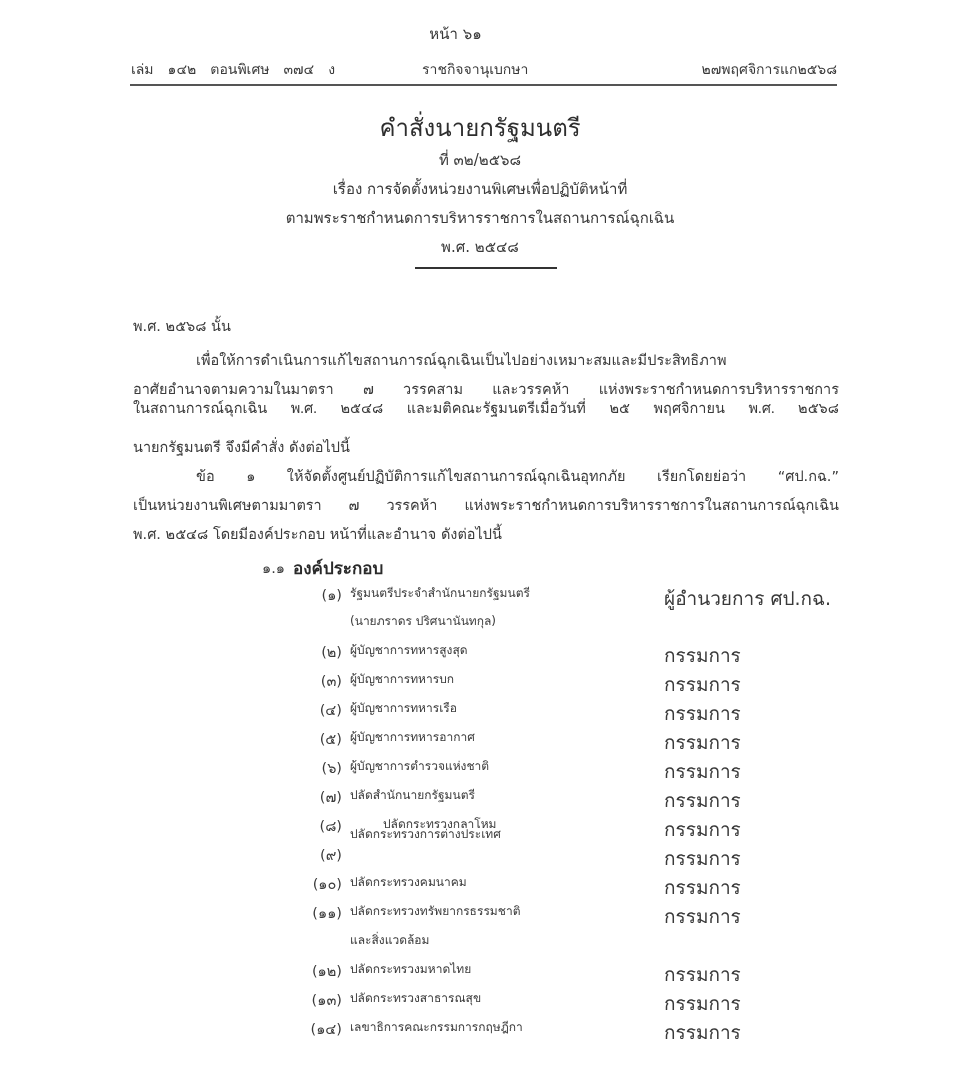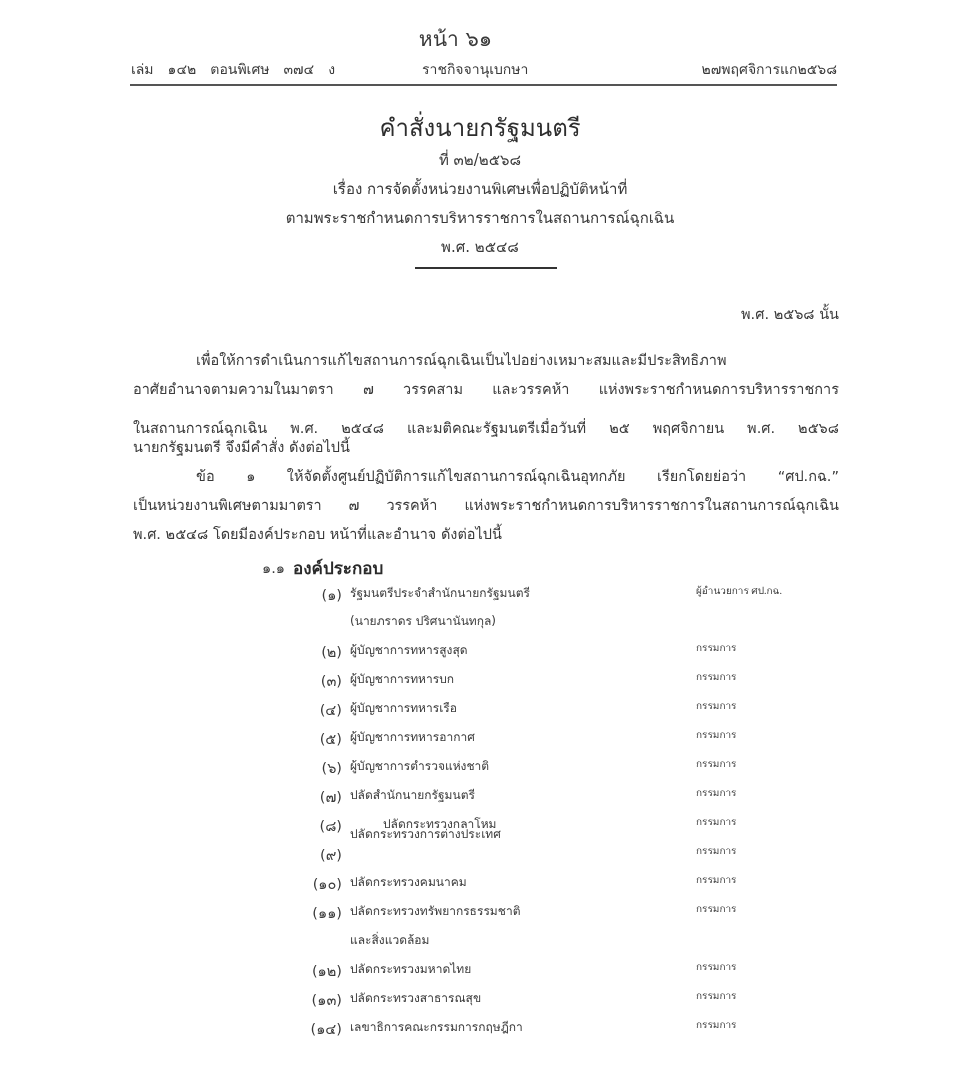--- a/index.html
+++ b/index.html
@@ -19,21 +19,21 @@
       position: absolute;
       left: 0; top: 0;
       width: 960px; height: 1072px;
     }
     .abs { position: absolute; white-space: nowrap; }
 
     
     .page-number {
       top: 22px; left: 0; width: 911px;
       text-align: center;
-      font-size: 21px;
+      font-size: 15px;
     }
     .hdr {
       top: 58px;
       font-size: 14px;
     }
     .hdr-left { left: 131px; }
     .hdr-left span { margin-right: 14px; }
     .hdr-center { left: 422px; }
     .hdr-right { right: 123px; }
     .hdr-right span { margin-left: 0; }
@@ -81,21 +81,21 @@
     .sec-title { left: 293px; top: 554px; font-size: 17px; font-weight: bold; color: #2a2a2a; }
 
     
     .item-num {
       font-size: 14.5px;
       width: 60px;
       text-align: right;
       left: 282px;
     }
     .item-name { font-size: 12px; left: 350px; }
-    .item-role { font-size: 10px; left: 696px; font-family: Liberation Serif, serif; }
+    .item-role { font-size: 19px; left: 664px; }
   </style>
 </head>
 <body>
 
 <div class="page">
 
   <div class="abs page-number">หน้า ๖๑</div>
 
   <div class="abs hdr hdr-left">
     <span>เล่ม</span><span>๑๔๒</span><span>ตอนพิเศษ</span><span>๓๗๔</span><span>ง</span>
@@ -106,25 +106,25 @@
   </div>
   <div class="header-rule"></div>
 
   <div class="abs title">คำสั่งนายกรัฐมนตรี</div>
   <div class="abs title-line" style="top:148px;">ที่ ๓๒/๒๕๖๘</div>
   <div class="abs title-line" style="top:177px;">เรื่อง  การจัดตั้งหน่วยงานพิเศษเพื่อปฏิบัติหน้าที่</div>
   <div class="abs title-line" style="top:206px;">ตามพระราชกำหนดการบริหารราชการในสถานการณ์ฉุกเฉิน</div>
   <div class="abs title-line" style="top:235px;">พ.ศ. ๒๕๔๘</div>
   <div class="title-divider"></div>
 
-  <div class="abs para-line" style="top:302px;text-align:right;">พ.ศ. ๒๕๖๘ นั้น</div>
+  <div class="abs para-line" style="top:314px;">พ.ศ. ๒๕๖๘ นั้น</div>
 
   <div class="abs para-line indent justify" style="top:348px;">เพื่อให้การดำเนินการแก้ไขสถานการณ์ฉุกเฉินเป็นไปอย่างเหมาะสมและมีประสิทธิภาพ</div>
   <div class="abs para-line justify" style="top:377px;">อาศัยอำนาจตามความในมาตรา ๗ วรรคสาม และวรรคห้า แห่งพระราชกำหนดการบริหารราชการ</div>
-  <div class="abs para-line justify" style="top:416px;">ในสถานการณ์ฉุกเฉิน พ.ศ. ๒๕๔๘ และมติคณะรัฐมนตรีเมื่อวันที่ ๒๕ พฤศจิกายน พ.ศ. ๒๕๖๘</div>
+  <div class="abs para-line justify" style="top:396px;font-family:Liberation Serif, serif;">ในสถานการณ์ฉุกเฉิน พ.ศ. ๒๕๔๘ และมติคณะรัฐมนตรีเมื่อวันที่ ๒๕ พฤศจิกายน พ.ศ. ๒๕๖๘</div>
   <div class="abs para-line" style="top:435px;">นายกรัฐมนตรี จึงมีคำสั่ง ดังต่อไปนี้</div>
 
   <div class="abs para-line indent justify" style="top:464px;">ข้อ ๑ ให้จัดตั้งศูนย์ปฏิบัติการแก้ไขสถานการณ์ฉุกเฉินอุทกภัย เรียกโดยย่อว่า “ศป.กฉ.”</div>
   <div class="abs para-line justify" style="top:493px;">เป็นหน่วยงานพิเศษตามมาตรา ๗ วรรคห้า แห่งพระราชกำหนดการบริหารราชการในสถานการณ์ฉุกเฉิน</div>
   <div class="abs para-line" style="top:522px;">พ.ศ. ๒๕๔๘ โดยมีองค์ประกอบ หน้าที่และอำนาจ ดังต่อไปนี้</div>
 
   <div class="abs sec-num">๑.๑</div>
   <div class="abs sec-title">องค์ประกอบ</div>
 
   <div>

